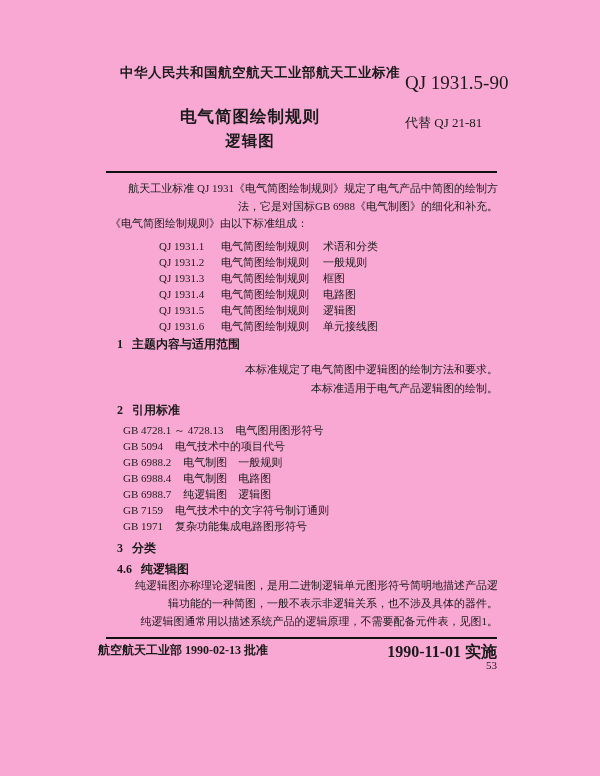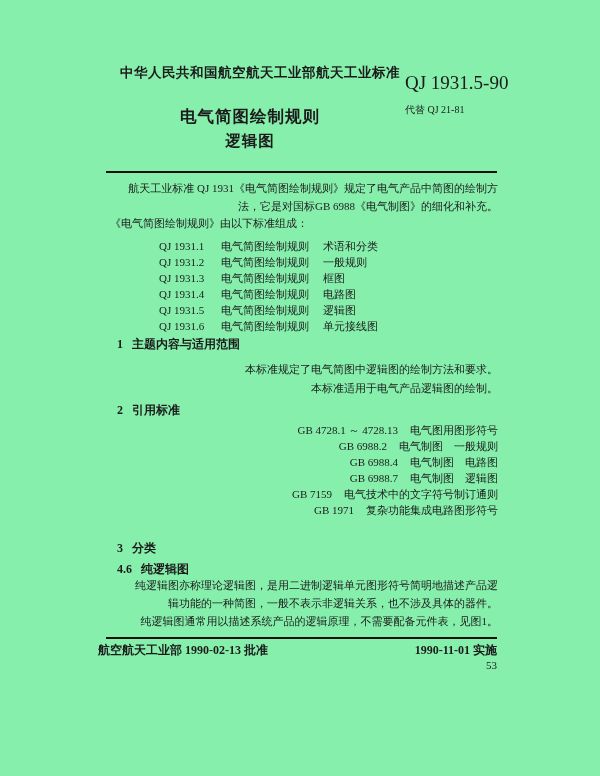--- a/index.html
+++ b/index.html
@@ -1,51 +1,51 @@
 <!DOCTYPE html>
 <html><head>
 <meta charset="utf-8">
 <style>
   html,body{margin:0;padding:0;background:#ffffff;}
   .page{
-    position:relative;width:600px;height:776px;background:#86efac;overflow:hidden;
+    position:relative;width:600px;height:776px;background:#f9a8d4;overflow:hidden;
     font-family:"Liberation Serif","DejaVu Serif",serif;color:#1b1b1b;
   }
   .abs{position:absolute;}
   .org-line{top:64px;left:120px;width:272px;font-size:13.5px;font-weight:700;letter-spacing:0.5px;white-space:nowrap;}
   .std-no{top:72px;left:405px;font-size:19px;font-weight:400;white-space:nowrap;}
-  .supersedes{top:103px;left:405px;font-size:10px;white-space:nowrap;}
+  .supersedes{top:114px;left:405px;font-size:13px;white-space:nowrap;}
   .doc-title{top:106px;left:100px;width:300px;text-align:center;font-size:16.5px;font-weight:700;letter-spacing:1px;white-space:nowrap;}
   .doc-subtitle{top:131px;left:100px;width:300px;text-align:center;font-size:15.5px;font-weight:700;letter-spacing:1px;white-space:nowrap;}
   .rule{left:106px;width:391px;height:2px;background:#111;}
   .rule-top{top:171px;}
   .rule-bottom{top:637px;}
   .body-text{font-size:11px;line-height:18px;text-align:right;}
   .para{left:104px;width:394px;text-indent:2em;}
   .fw-intro{top:179px;}
   .series-intro{top:216px;left:110px;width:388px;font-size:11px;white-space:nowrap;}
   .series-list{top:238px;left:123px;width:375px;font-size:11px;margin-left:36px;}
   .series-row{height:16px;line-height:16px;white-space:nowrap;}
   .series-code{display:inline-block;width:62px;}
   .series-name{display:inline-block;width:102px;}
   .sec-heading{left:117px;font-size:12px;font-weight:700;white-space:nowrap;}
   .sec-no{display:inline-block;margin-right:9px;}
   .s1-h{top:336px;}
   .s1-p1{top:360px;}
   .s1-p2{top:379px;}
   .s2-h{top:402px;}
-  .refs-list{top:422px;left:123px;width:375px;font-size:11px;text-align:right;}
+  .refs-list{top:422px;left:123px;width:375px;font-size:11px;}
   .ref-row{height:16px;line-height:16px;white-space:nowrap;}
   .ref-title{margin-left:12px;}
   .s3-h{top:540px;}
   .s31-h{top:561px;}
   .s31-p1{top:576px;}
   .s31-p2{top:612px;}
   .footer-approved{top:642px;left:98px;font-size:12px;font-weight:700;white-space:nowrap;}
-  .footer-effective{top:642px;right:103px;font-size:12px;font-weight:700;white-space:nowrap;}
+  .footer-effective{top:642px;right:103px;font-size:16px;font-weight:700;white-space:nowrap;}
   .page-number{top:659px;right:103px;font-size:11px;}
 </style>
 </head>
 <body>
 
 <div class="page">
 
   <div class="abs org-line">中华人民共和国航空航天工业部航天工业标准</div>
   <div class="abs std-no">QJ 1931.5-90</div>
   <div class="abs supersedes">代替 QJ 21-81</div>
@@ -86,27 +86,30 @@
 
   <div class="abs sec-heading s2-h">
     <span class="sec-no">2</span><span>引用标准</span>
   </div>
 
   <div class="abs refs-list">
     <div class="ref-row">
       <span>GB 4728.1 ～ 4728.13</span><span class="ref-title">电气图用图形符号</span>
     </div>
     <div class="ref-row">
+      <span>GB 5094</span><span class="ref-title">电气技术中的项目代号</span>
+    </div>
+    <div class="ref-row">
       <span>GB 6988.2</span><span class="ref-title">电气制图　一般规则</span>
     </div>
     <div class="ref-row">
       <span>GB 6988.4</span><span class="ref-title">电气制图　电路图</span>
     </div>
     <div class="ref-row">
-      <span>GB 6988.7</span><span class="ref-title">电气制图　逻辑图</span>
+      <span>GB 6988.7</span><span class="ref-title">纯逻辑图　逻辑图</span>
     </div>
     <div class="ref-row">
       <span>GB 7159</span><span class="ref-title">电气技术中的文字符号制订通则</span>
     </div>
     <div class="ref-row">
       <span>GB 1971</span><span class="ref-title">复杂功能集成电路图形符号</span>
     </div>
   </div>
 
   <div class="abs sec-heading s3-h">

